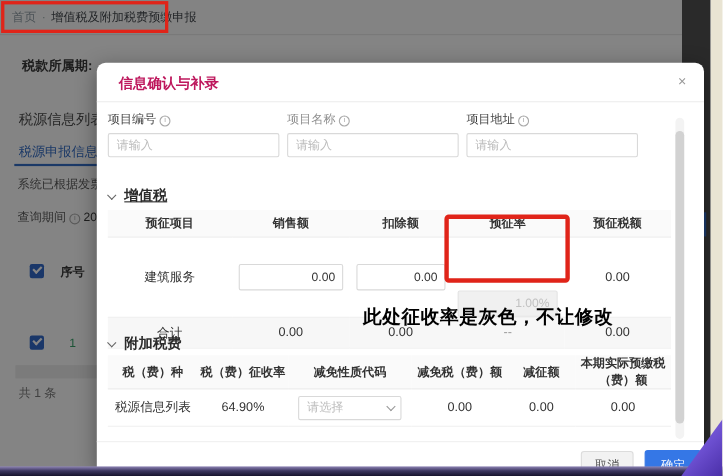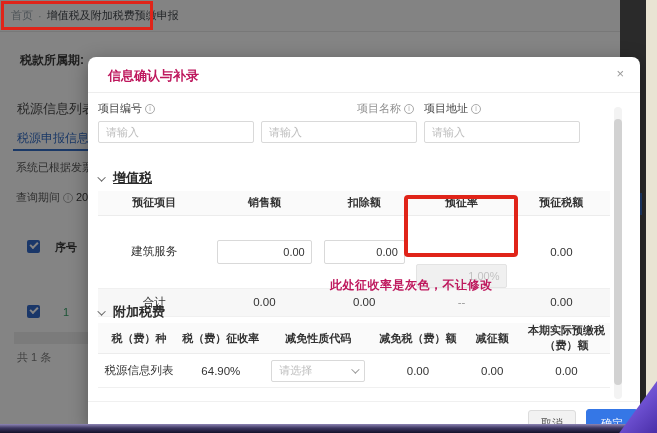--- a/index.html
+++ b/index.html
@@ -72,21 +72,21 @@
   .btn-cancel { left:440px; top:353px; width:48px; height:26px; line-height:24px; background:#f2f2f2; border:1px solid #dcdcdc; color:#555; }
   .btn-confirm { left:498px; top:352px; width:52px; height:27px; line-height:27px; background:#3577e6; border:1px solid #3577e6; color:#fff; }
 
   .scroll-track { position:absolute; left:526px; top:50px; width:8px; height:292px; background:#f3f3f3; border-radius:4px; }
   .scroll-thumb { position:absolute; left:0; top:12px; width:8px; height:266px; background:#d2d2d2; border-radius:4px; cursor:pointer; }
 
   
   .anno { position:absolute; z-index:6; }
   .anno-breadcrumb { left:1px; top:1px; width:152px; height:29px; border:3px solid #e02419; }
   .anno-rate { left:404px; top:195px; width:114px; height:62px; border:4px solid #e02419; border-radius:4px; }
-  .anno-note { left:330px; top:277px; font-size:12px; font-weight:bold; color:#be185d; white-space:nowrap; letter-spacing:0.5px; }
+  .anno-note { left:330px; top:277px; font-size:17px; font-weight:bold; color:#000000; white-space:nowrap; letter-spacing:0.5px; }
 
   
   .purple-bar { position:absolute; left:0; top:424px; width:657px; height:9px; z-index:7; background:linear-gradient(180deg,#8e85b5 0%,#3c3660 45%,#14122a 100%); }
   .purple-corner { position:absolute; right:0; bottom:0; width:42px; height:52px; z-index:7; clip-path:polygon(100% 0,100% 100%,10% 100%); background:linear-gradient(135deg,#8b74dd 0%,#6c4fd0 55%,#4a2fa8 100%); }
 </style>
 </head>
 <body>
 
 <div class="stage">
 
@@ -125,21 +125,21 @@
         <div class="modal-title">信息确认与补录</div>
         <div class="modal-close">×</div>
       </div>
 
       <div class="fields">
         <div class="field f1">
           <div class="flabel"><span>项目编号</span><span class="info-dot"></span></div>
           <input type="text" placeholder="请输入" style="">
         </div>
         <div class="field f2">
-          <div class="flabel" style="color:#8f8f8f;text-align:right;"><span>项目名称</span><span class="info-dot"></span></div>
+          <div class="flabel" style="color:#8f8f8f;"><span>项目名称</span><span class="info-dot"></span></div>
           <input type="text" placeholder="请输入" style="">
         </div>
         <div class="field f3">
           <div class="flabel"><span>项目地址</span><span class="info-dot"></span></div>
           <input type="text" placeholder="请输入" style="">
         </div>
       </div>
 
       <div class="section-title" style="left:12px; top:112px;text-decoration:underline;">
         <span class="sec-chev"></span><span>增值税</span>

